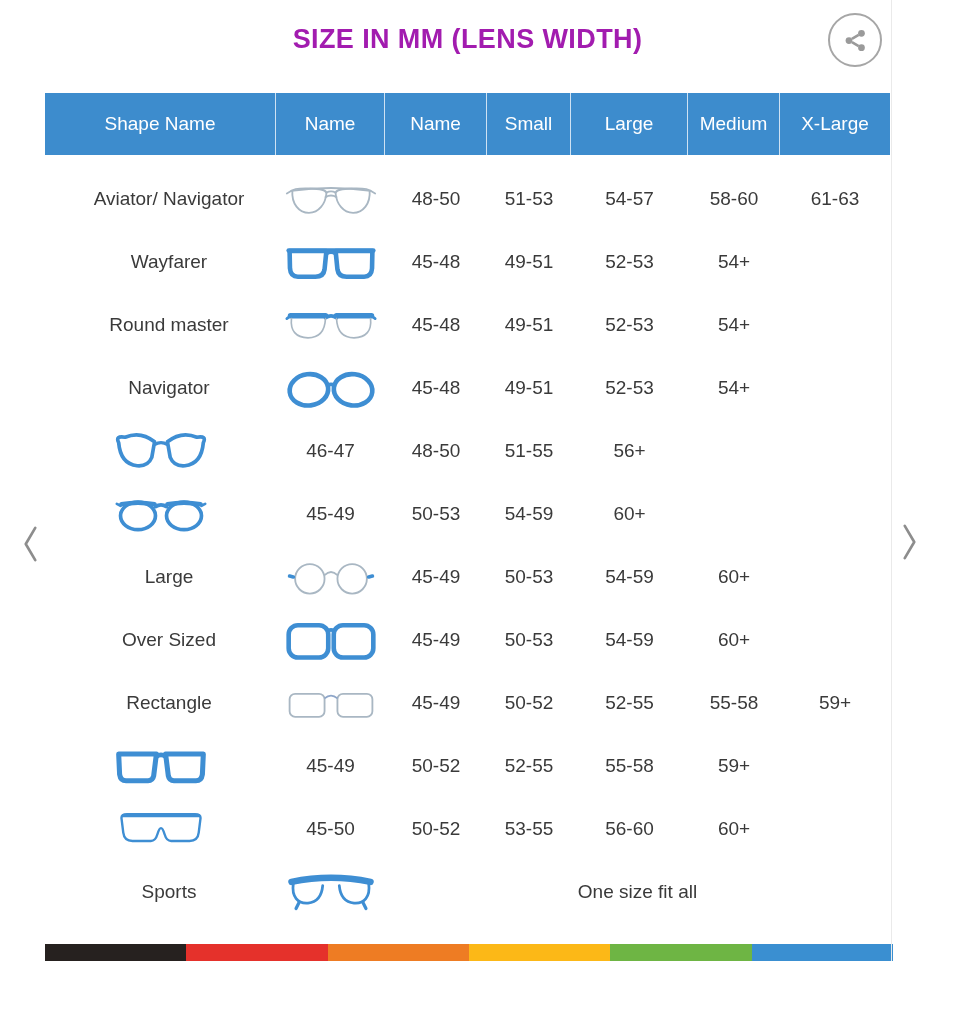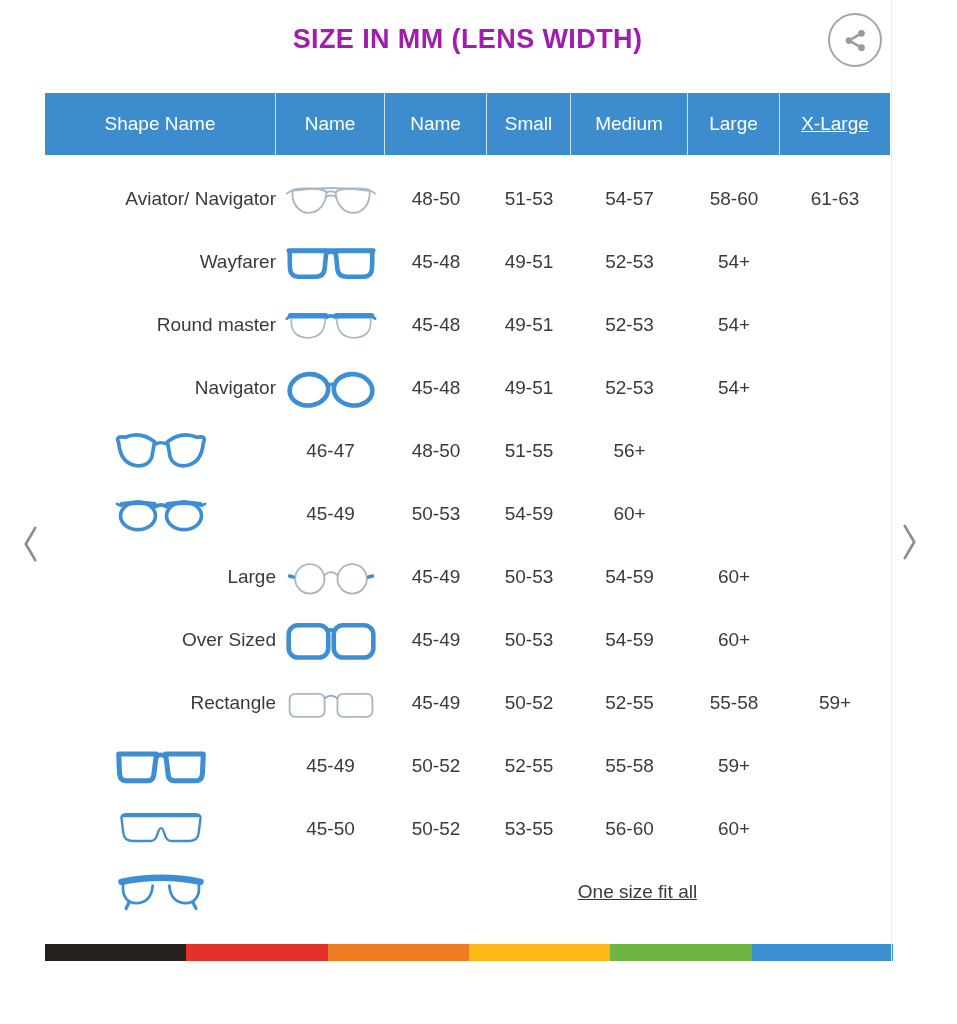--- a/index.html
+++ b/index.html
@@ -16,28 +16,28 @@
                cursor:pointer; padding:0; }
 
   .grid { display:grid; grid-template-columns:231px 109px 102px 84px 117px 92px 110px;
           align-items:center; }
 
   .thead { position:absolute; left:45px; top:93px; width:845px; height:62px;
            background:#3d8ccd; }
   .thead .th { color:#ffffff; font-size:19px; text-align:center; height:70px;
                line-height:62px; border-right:1px solid rgba(255,255,255,.75);
                overflow:hidden; }
-  .thead .th:last-child { border-right:none;text-decoration:underline; }
+  .thead .th:last-child { border-right:none; }
 
   .tbody { position:absolute; left:45px; top:167px; width:845px; }
   .tr { height:63px; }
   .td { font-size:19px; color:#3a3a3a; text-align:center; }
-  .td.name { text-align:right; padding-left:17px; }
+  .td.name { text-align:center; padding-left:17px; }
   .td.icon svg { display:block; margin:0 auto; }
-  .td.spanall { grid-column:3 / 8;text-decoration:underline; }
+  .td.spanall { grid-column:3 / 8; }
 
   .stripe { position:absolute; left:45px; top:944px; width:848px; height:17px;
             display:flex; }
   .stripe span { flex:1 1 0; }
 
   .chev { position:absolute; background:none; border:none; padding:0; cursor:pointer; }
   .chev.left  { left:21px;  top:525px; }
   .chev.right { left:900px; top:523px; }
 
   .card-edge { position:absolute; left:891px; top:0; width:1px; height:961px;
@@ -63,22 +63,22 @@
       </g>
     </svg>
   </button>
 
   <div>
     <div class="thead grid">
       <div class="th">Shape Name</div>
       <div class="th">Name</div>
       <div class="th">Name</div>
       <div class="th">Small</div>
+      <div class="th">Large</div>
       <div class="th">Medium</div>
-      <div class="th">Large</div>
       <div class="th">X-Large</div>
     </div>
 
     <div class="tbody">
 
       <div class="tr grid">
         <div class="td name">Aviator/ Navigator</div>
         <div class="td icon">
             <svg viewBox="0 0 104 50" width="100" height="46">
               <g fill="none" stroke="#a9b7c3" stroke-width="2" stroke-linecap="round">
@@ -281,20 +281,21 @@
             </svg>
           </div>
         <div class="td">45-50</div>
         <div class="td">50-52</div>
         <div class="td">53-55</div>
         <div class="td">56-60</div>
         <div class="td">60+</div>
       </div>
 
       <div class="tr grid">
+        <div class="td name">Sports</div>
         <div class="td icon">
             <svg viewBox="0 0 104 50" width="100" height="46">
               <g fill="none" stroke="#3e8ed3" stroke-linecap="round">
     <path stroke-width="7" d="M9,14 Q52,5 95,14"></path>
     <path stroke-width="3" d="M11,16 C9,30 16,38 27,37 C37,36 42,29 43,18"></path>
     <path stroke-width="3" d="M93,16 C95,30 88,38 77,37 C67,36 62,29 61,18"></path>
     <path stroke-width="3.5" d="M17,37 L14,43"></path>
                 <path stroke-width="3.5" d="M87,37 L90,43"></path>
               </g>
             </svg>

